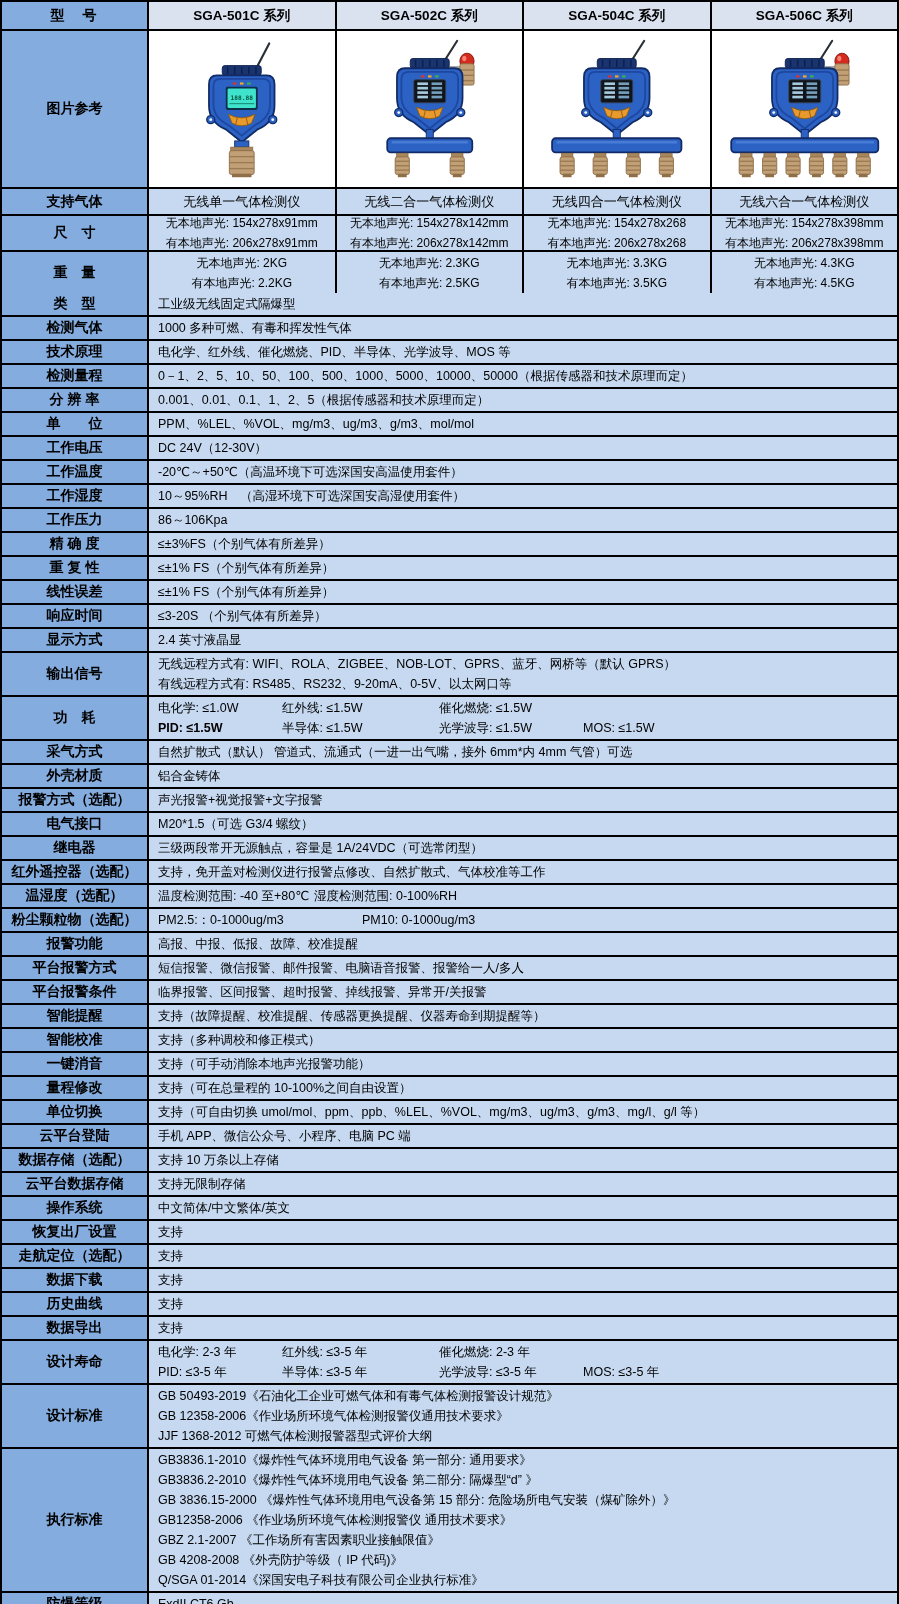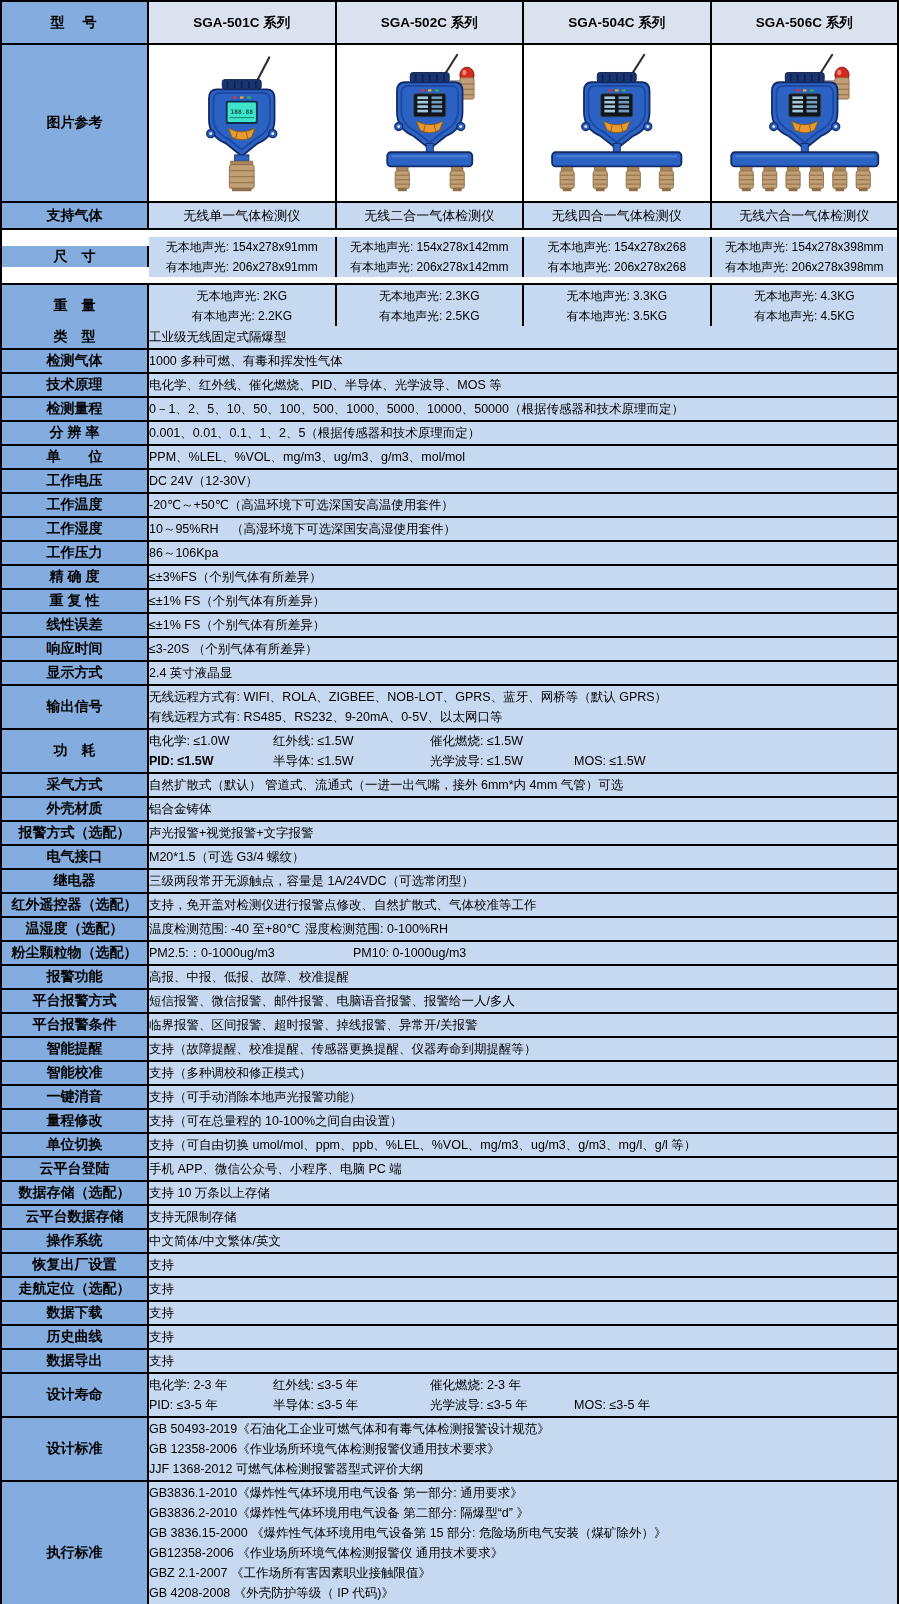--- a/index.html
+++ b/index.html
@@ -17,34 +17,34 @@
   body{background:#ffffff;font-family:"Liberation Sans","DejaVu Sans",sans-serif;color:#000;}
   .table{width:899px;border:2px solid var(--grid);background:#fff;}
   .row{display:flex;border-top:2px solid var(--grid);align-items:stretch;}
   .row:first-child{border-top:none;}
   .lab{flex:0 0 147px;background:var(--label-bg);border-right:2px solid var(--grid);
        display:flex;align-items:center;justify-content:center;text-align:center;
        font-weight:bold;font-size:14px;padding:2px 4px;line-height:1.25;}
   .mcell{flex:1 1 0;background:var(--value-bg);display:flex;flex-direction:column;
          align-items:center;justify-content:center;font-size:12px;text-align:center;}
   .mcell + .mcell{border-left:2px solid var(--grid);}
-  .header-row{height:41px;}
+  .header-row{height:27px;}
   .header-row .lab{font-size:14px;letter-spacing:2px;}
   .mhead{background:var(--header-bg);font-weight:bold;font-size:13.5px;}
   .image-row{height:158px;}
   .image-row .imgcell{background:#ffffff;padding:8px;}
   .imgcell svg{width:100%;height:100%;display:block;}
   .gas-row{height:27px;}
   .gas-row .mcell{font-size:13px;}
-  .size-row{height:55px;align-items:center;}
+  .size-row{height:36px;}
   .weight-row{height:43px;}
   .two-line div{line-height:20px;}
   .spec{min-height:22px;}
   .spec .val{flex:1 1 0;background:var(--value-bg);display:flex;flex-direction:column;
-             justify-content:flex-end;padding:1px 6px 1px 0;font-size:12.5px;}
+             justify-content:flex-end;padding:1px 6px 1px 9px;font-size:12.5px;}
   .spec .line{line-height:20px;display:flex;flex-wrap:nowrap;white-space:pre;}
   .seg{display:inline-block;}
 </style>
 </head>
 <body>
 
 <div class="table">
 
   <div class="row header-row">
     <div class="lab">型　号</div>

